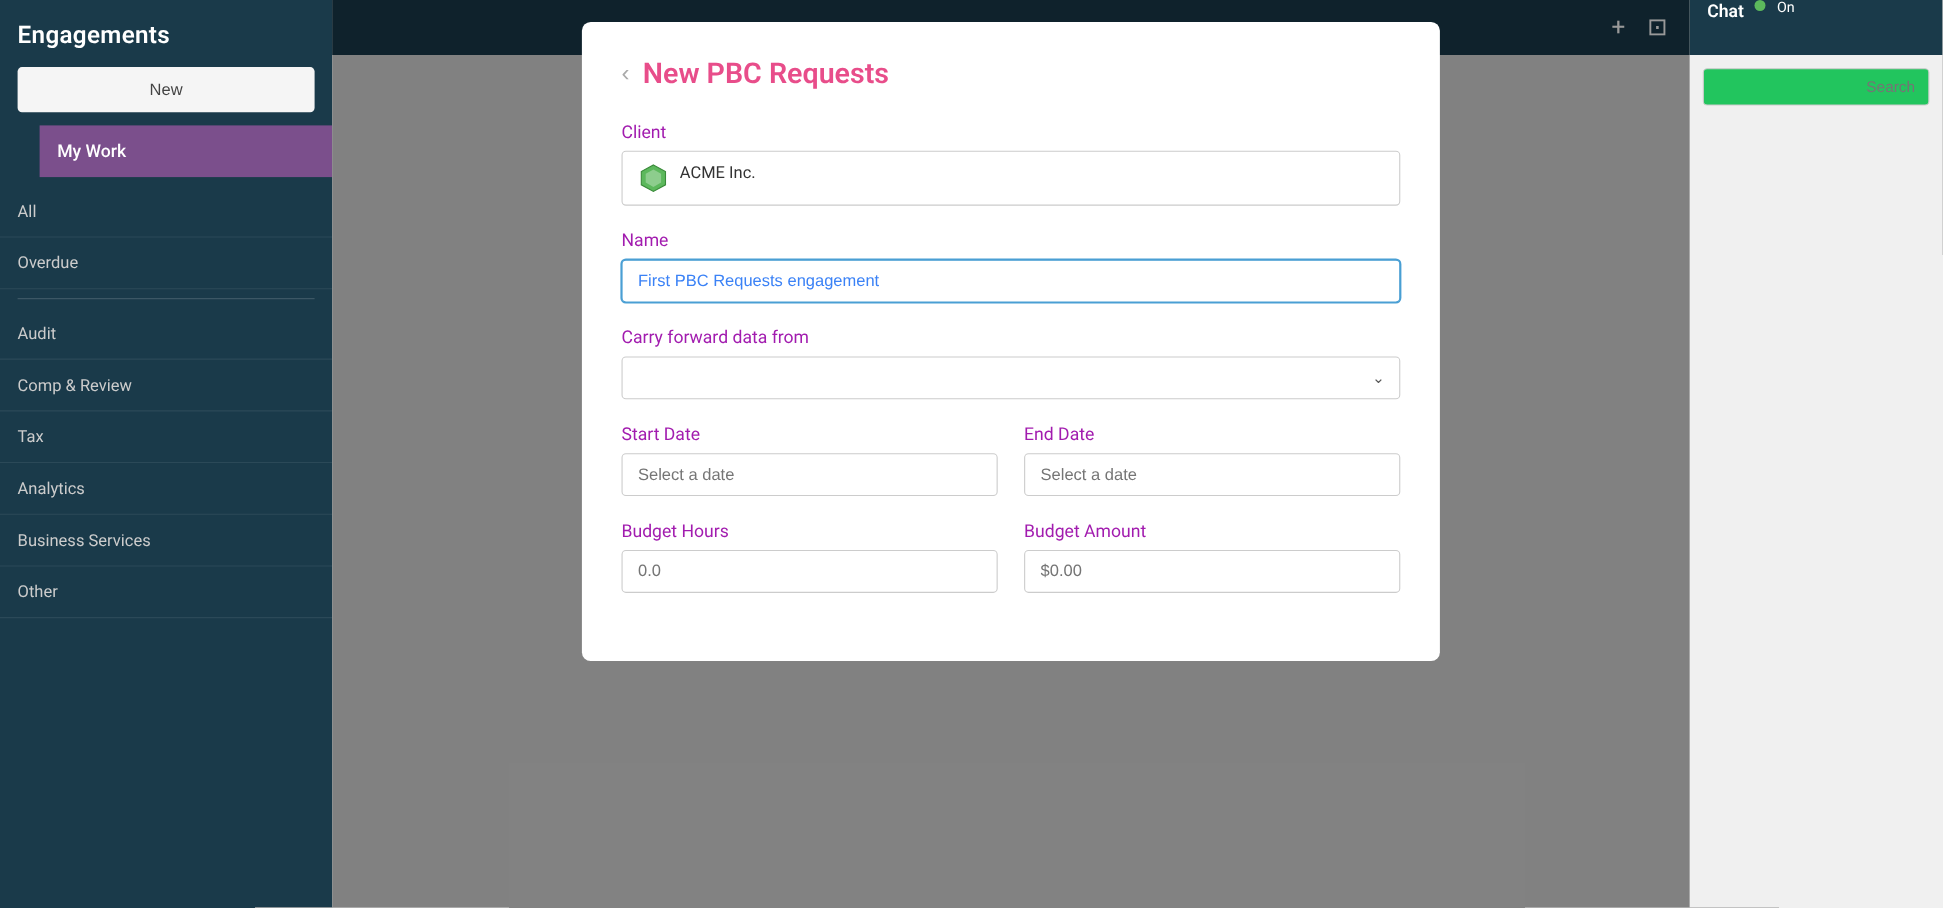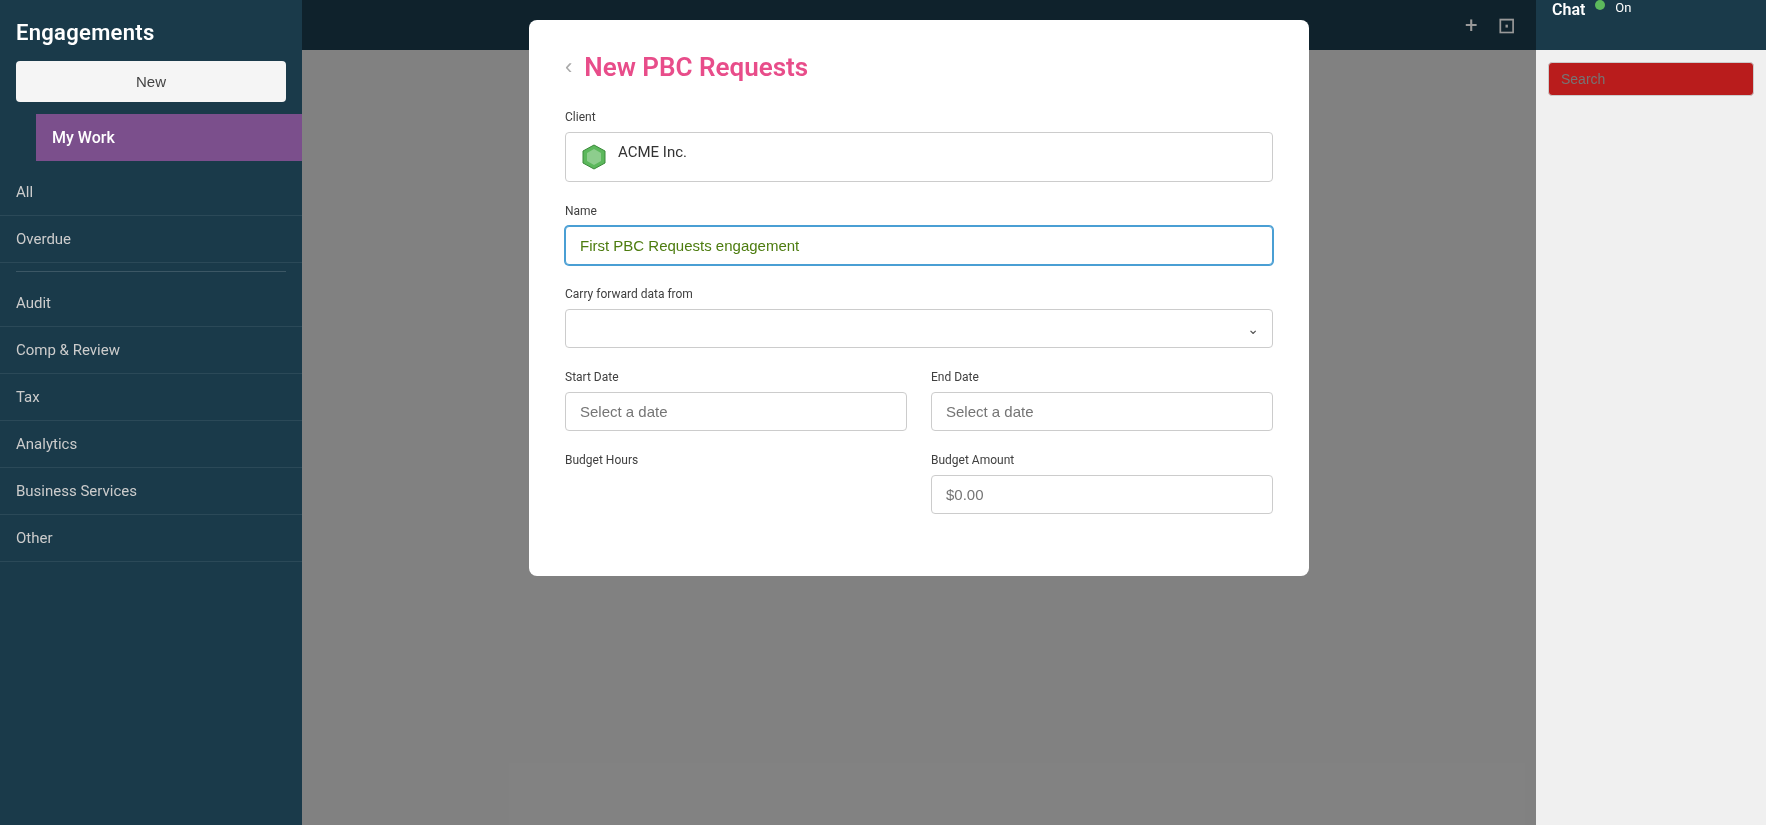--- a/index.html
+++ b/index.html
@@ -130,31 +130,31 @@
       font-size: 26px;
       font-weight: 600;
     }
 
     
     .form-group {
       margin-bottom: 22px;
     }
     .form-label {
       display: block;
-      color: #404040;
-      font-size: 12px;
+      color: #a21caf;
+      font-size: 16px;
       margin-bottom: 8px;
     }
     .form-input {
       width: 100%;
       border: 1px solid #ccc;
       border-radius: 4px;
       padding: 10px 14px;
       font-size: 15px;
-      color: #4d7c0f;
+      color: #3b82f6;
       outline: none;
     }
     .form-input.active-border {
       border-color: #4a9fd4;
       box-shadow: 0 0 0 1px #4a9fd4;
     }
     .client-field {
       display: flex;
       align-items: flex-start;
       gap: 10px;
@@ -241,21 +241,22 @@
     .chat-search {
       padding: 12px;
     }
     .chat-search input {
       width: 100%;
       border: 1px solid #ccc;
       border-radius: 4px;
       padding: 8px 12px;
       font-size: 14px;
       outline: none;
-      background: #b91c1c;
+      background: #22c55e;
+      text-align: right;
     }
     .chat-no-online {
       padding: 8px 16px;
       color: #888;
       font-size: 13px;
     }
   </style>
 </head>
 <body>
 
@@ -324,20 +325,21 @@
         </div>
         <div class="form-group">
           <label class="form-label">End Date</label>
           <input type="text" class="form-input" placeholder="Select a date" style="">
         </div>
       </div>
 
       <div class="form-row">
         <div class="form-group">
           <label class="form-label">Budget Hours</label>
+          <input type="text" class="form-input" placeholder="0.0" style="">
         </div>
         <div class="form-group">
           <label class="form-label">Budget Amount</label>
           <input type="text" class="form-input" placeholder="$0.00" style="">
         </div>
       </div>
     </div>
   </div>
 </div>
 

